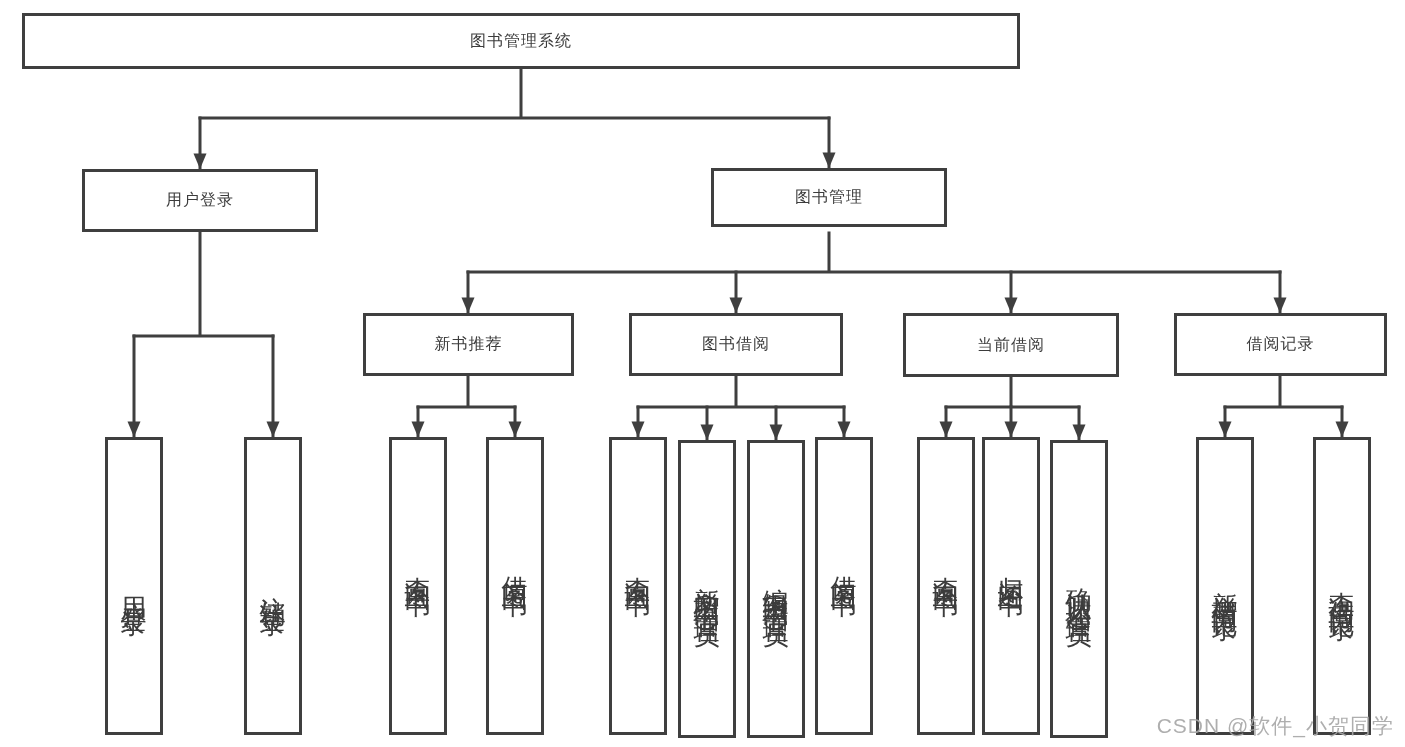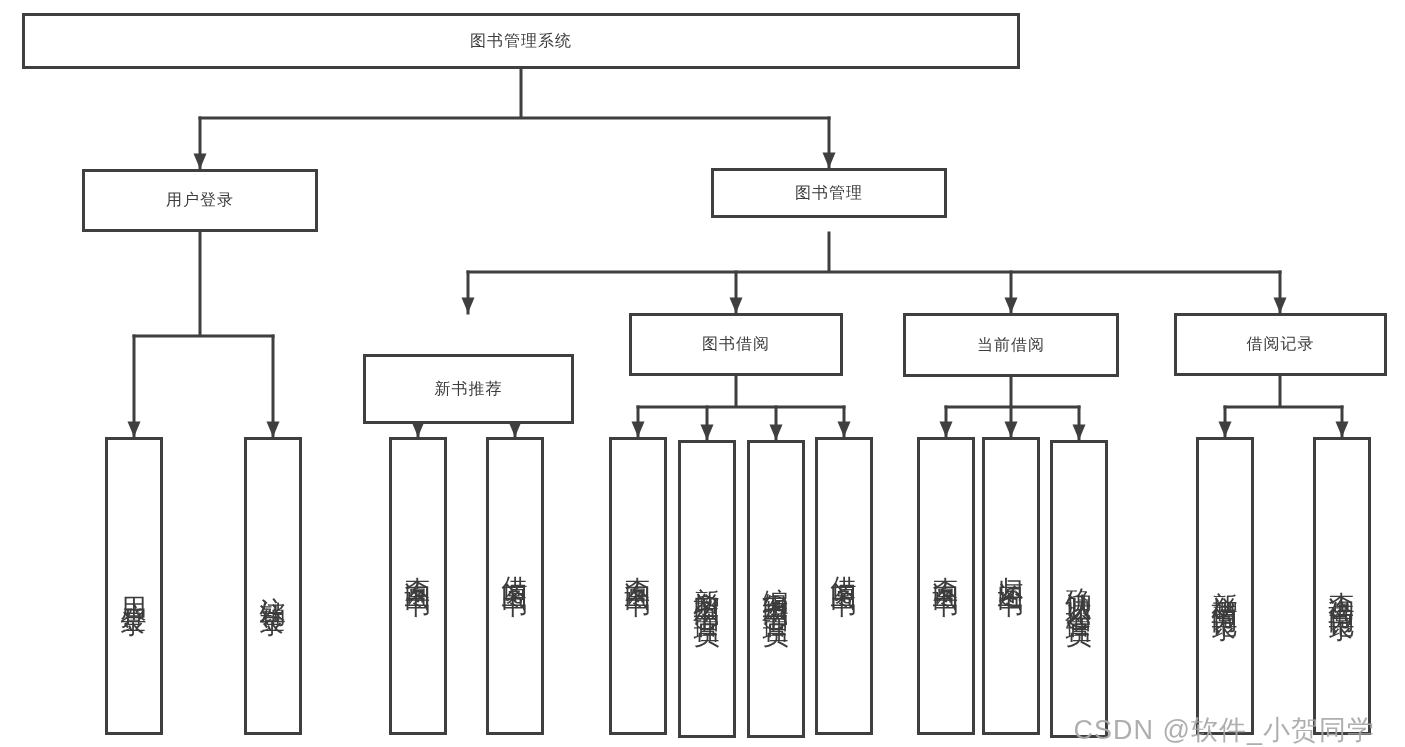--- a/index.html
+++ b/index.html
@@ -58,23 +58,23 @@
     text-orientation: mixed;
     font-size: 26px;
     letter-spacing: 5px;
     line-height: 1;
     color: var(--text);
   }
   .shift-up .vtext { transform: translateY(-20px); }
 
   .watermark {
     position: absolute;
-    right: 30px;
+    right: 11px;
     top: 712px;
-    font-size: 27px;
+    font-size: 21px;
     letter-spacing: 1px;
     color: var(--watermark);
     opacity: 0.92;
     white-space: nowrap;
     z-index: 5;
     text-align: center;
   }
 </style>
 </head>
 <body>
@@ -117,25 +117,25 @@
     <path class="seg" marker-end="url(#arrow)" d="M1342,407 V437"></path>
   </svg>
 
   <div class="node hnode" style="left:22px; top:13px; width:998px; height:56px;">
     <span>图书管理系统</span>
   </div>
 
   <div class="node hnode" style="left:82px; top:169px; width:236px; height:63px;">
     <span>用户登录</span>
   </div>
-  <div class="node hnode" style="left:711px; top:168px; width:236px; height:50px;">
+  <div class="node hnode" style="left:711px; top:168px; width:236px; height:59px;">
     <span>图书管理</span>
   </div>
 
-  <div class="node hnode" style="left:363px; top:313px; width:211px; height:70px;margin-top:41px;">
+  <div class="node hnode" style="left:363px; top:313px; width:211px; height:63px;">
     <span>新书推荐</span>
   </div>
   <div class="node hnode" style="left:629px; top:313px; width:214px; height:63px;text-align:right;">
     <span>图书借阅</span>
   </div>
   <div class="node hnode" style="left:1174px; top:313px; width:213px; height:63px;">
     <span>借阅记录</span>
   </div>
   <div class="node hnode" style="left:903px; top:313px; width:216px; height:64px;">
     <span>当前借阅</span>

